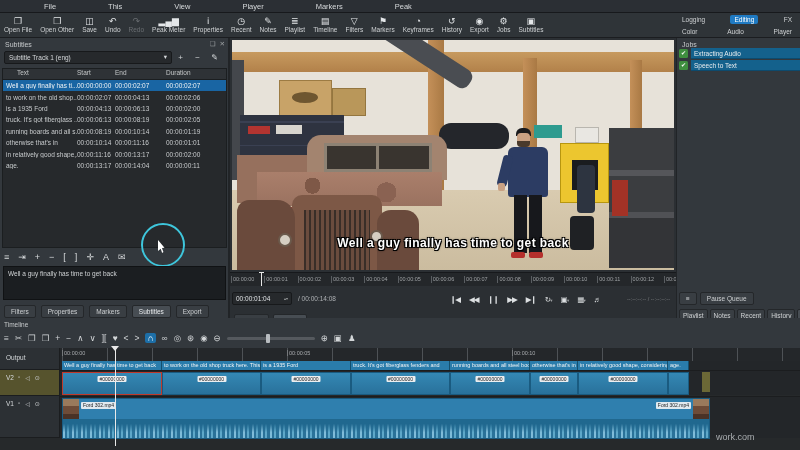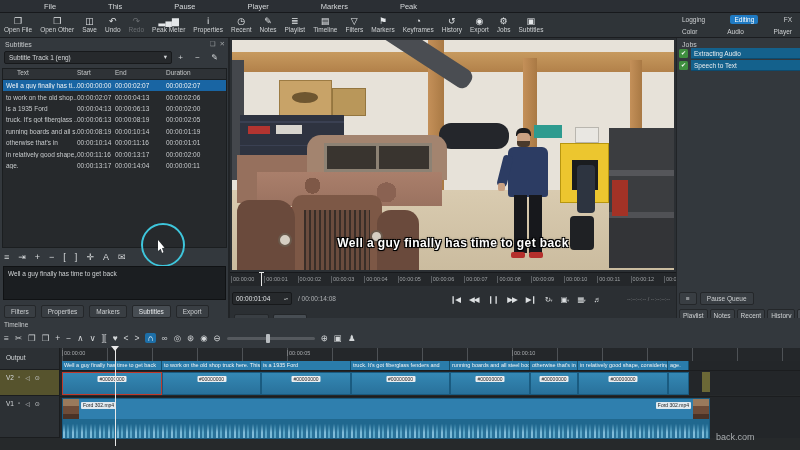--- a/index.html
+++ b/index.html
@@ -117,21 +117,21 @@
   #watermark { position:absolute; left:716px; top:432px; font-size:9px; color:#a9adb0; }
 </style>
 </head>
 <body>
 
 <div id="app">
 
   <div id="menubar" class="abs">
       <span>File</span>
       <span>This</span>
-      <span>Pause</span>
+      <span>View</span>
       <span>Player</span>
       <span>Markers</span>
       <span>Peak</span>
     </div>
 
   <div id="main-toolbar" class="abs">
       <div class="tb-item">
         <span class="glyph">❐</span>
         <span class="lbl">Open File</span>
       </div>
@@ -532,14 +532,14 @@
         <span class="h-icons">
           <span>▫</span>
           <span>◁</span>
           <span>⊙</span>
         </span>
       </div>
     </div>
   </div>
   <div id="tl-playhead-tri"></div>
   <div id="tl-playhead-line"></div>
-  <div id="watermark">back.com</div>
+  <div id="watermark">work.com</div>
 </div>
 
 </body></html>

